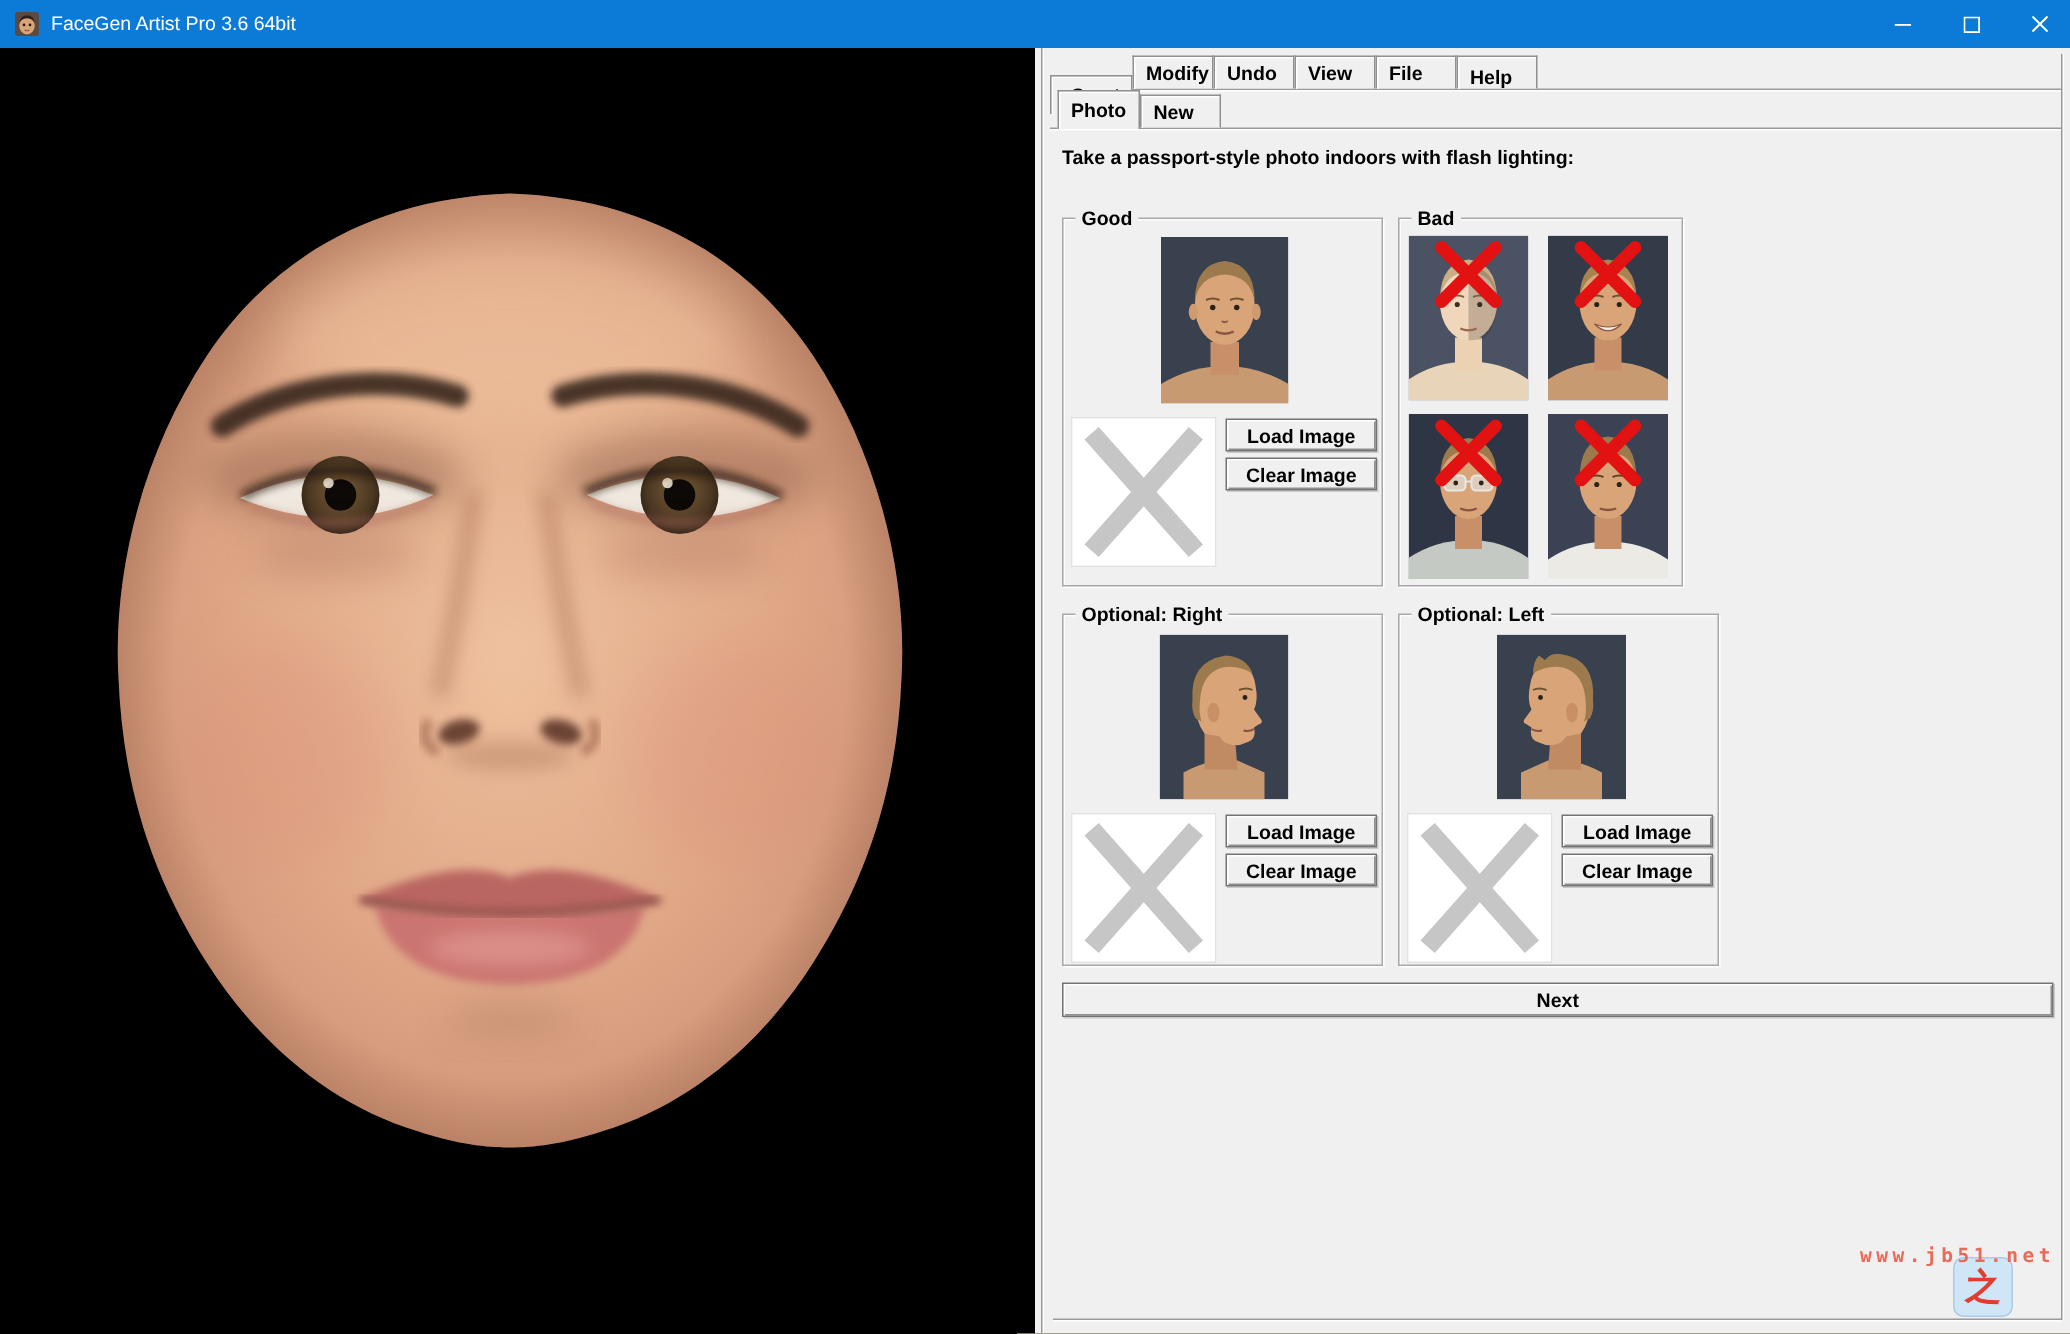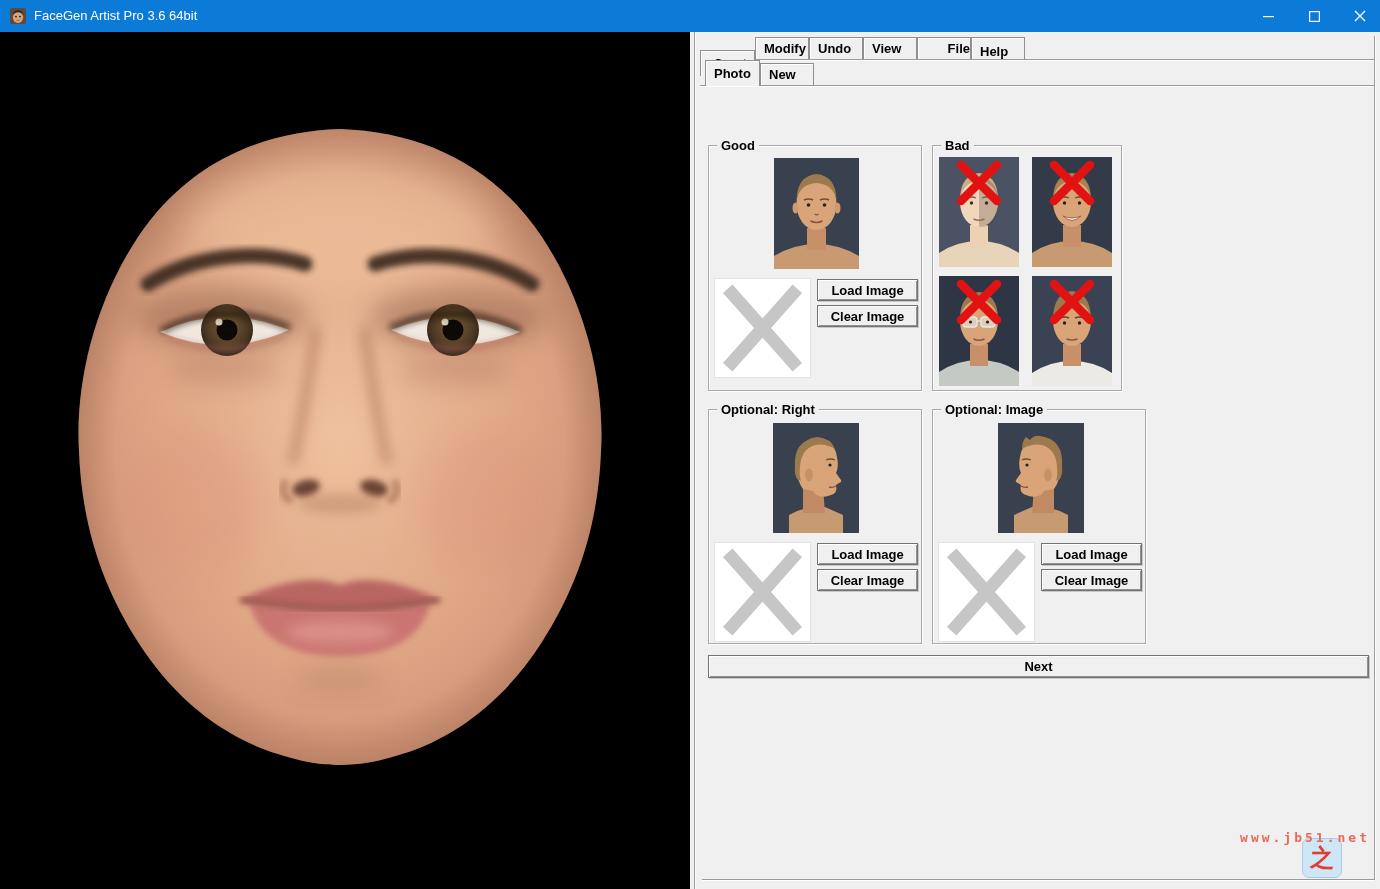--- a/index.html
+++ b/index.html
@@ -212,35 +212,36 @@
       </div>
     <div class="tab inactive" style="left:55px;  top:5px; width:54px; height:22px;">
         <span>Modify</span>
       </div>
     <div class="tab inactive" style="left:109px; top:5px; width:54px; height:22px;">
         <span>Undo</span>
       </div>
     <div class="tab inactive" style="left:163px; top:5px; width:54px; height:22px;">
         <span>View</span>
       </div>
-    <div class="tab inactive" style="left:217px; top:5px; width:54px; height:22px;justify-content:flex-end;">
+    <div class="tab inactive" style="left:217px; top:5px; width:54px; height:22px;">
         <span>File</span>
       </div>
     <div class="tab inactive" style="left:271px; top:5px; width:54px; height:22px;align-items:flex-end;">
         <span>Help</span>
       </div>
 
     <div class="tabline row2"></div>
     <div class="tab active" style="left:5px;  top:28px; width:55px; height:26px;">
         <span>Photo</span>
       </div>
     <div class="tab inactive" style="left:60px; top:31px; width:54px; height:22px;">
         <span>New</span>
       </div>
 
+    <div class="instruction">Take a passport-style photo indoors with flash lighting:</div>
 
     <div class="group" style="left:8px; top:113px; width:214px; height:246px;">
       <div class="group-label">Good</div>
       <div class="photo" style="left:65px; top:12px; width:85px; height:111px;">
         <svg viewBox="0 0 85 111">
           <rect width="85" height="111" fill="#39404e"></rect>
           <path d="M0 111 L0 98 Q20 86 42.5 86 Q65 86 85 98 L85 111 Z" fill="#c89a72"></path>
           <rect x="33" y="70" width="19" height="22" fill="#c89068"></rect>
           <ellipse cx="42.5" cy="46" rx="20" ry="26" fill="#d8a478"></ellipse>
           <path d="M22.5 42 Q23 18 42.5 16 Q62 18 62.5 42 Q59 26 42.5 25 Q26 26 22.5 42 Z" fill="#9c7a4e"></path>
@@ -349,21 +350,21 @@
         <svg viewBox="0 0 97 100">
           <rect width="97" height="100" fill="#ffffff"></rect>
           <path d="M13 10 L84 90 M84 10 L13 90" stroke="#c6c6c6" stroke-width="13"></path>
         </svg>
       </div>
       <div class="btn" style="left:108px; top:133px; width:101px; height:22px;">Load Image</div>
       <div class="btn" style="left:108px; top:159px; width:101px; height:22px;">Clear Image</div>
     </div>
 
     <div class="group" style="left:232px; top:377px; width:214px; height:235px;">
-      <div class="group-label">Optional: Image</div>
+      <div class="group-label">Optional: Left</div>
       <div class="photo" style="left:65px; top:13px; width:86px; height:110px;">
         <svg viewBox="0 0 86 110">
           <rect width="86" height="110" fill="#39404e"></rect>
           <g transform="translate(86,0) scale(-1,1)">
             <path d="M16 110 L16 92 Q34 82 52 84 L70 92 L70 110 Z" fill="#c89a72"></path>
             <path d="M30 64 L30 90 L52 90 L50 64 Z" fill="#c08a62"></path>
             <path d="M24 46 Q24 20 44 16 Q62 18 64 34 Q66 44 63 50 L68 57 Q69 59 66 60 L63 62 Q65 70 58 72 Q52 75 46 73 Q42 72 40 68 L30 66 Q24 58 24 46 Z" fill="#d8a478"></path>
             <path d="M22 44 Q20 16 44 13 Q50 12 54 17 L58 14 Q62 18 62 26 Q52 20 42 22 Q28 26 27 44 Q26 52 28 58 L24 56 Q21 50 22 44 Z" fill="#9c7a4e"></path>
             <ellipse cx="36" cy="52" rx="4" ry="6.5" fill="#c99066"></ellipse>
             <circle cx="57" cy="42" r="1.6" fill="#2c2218"></circle>

